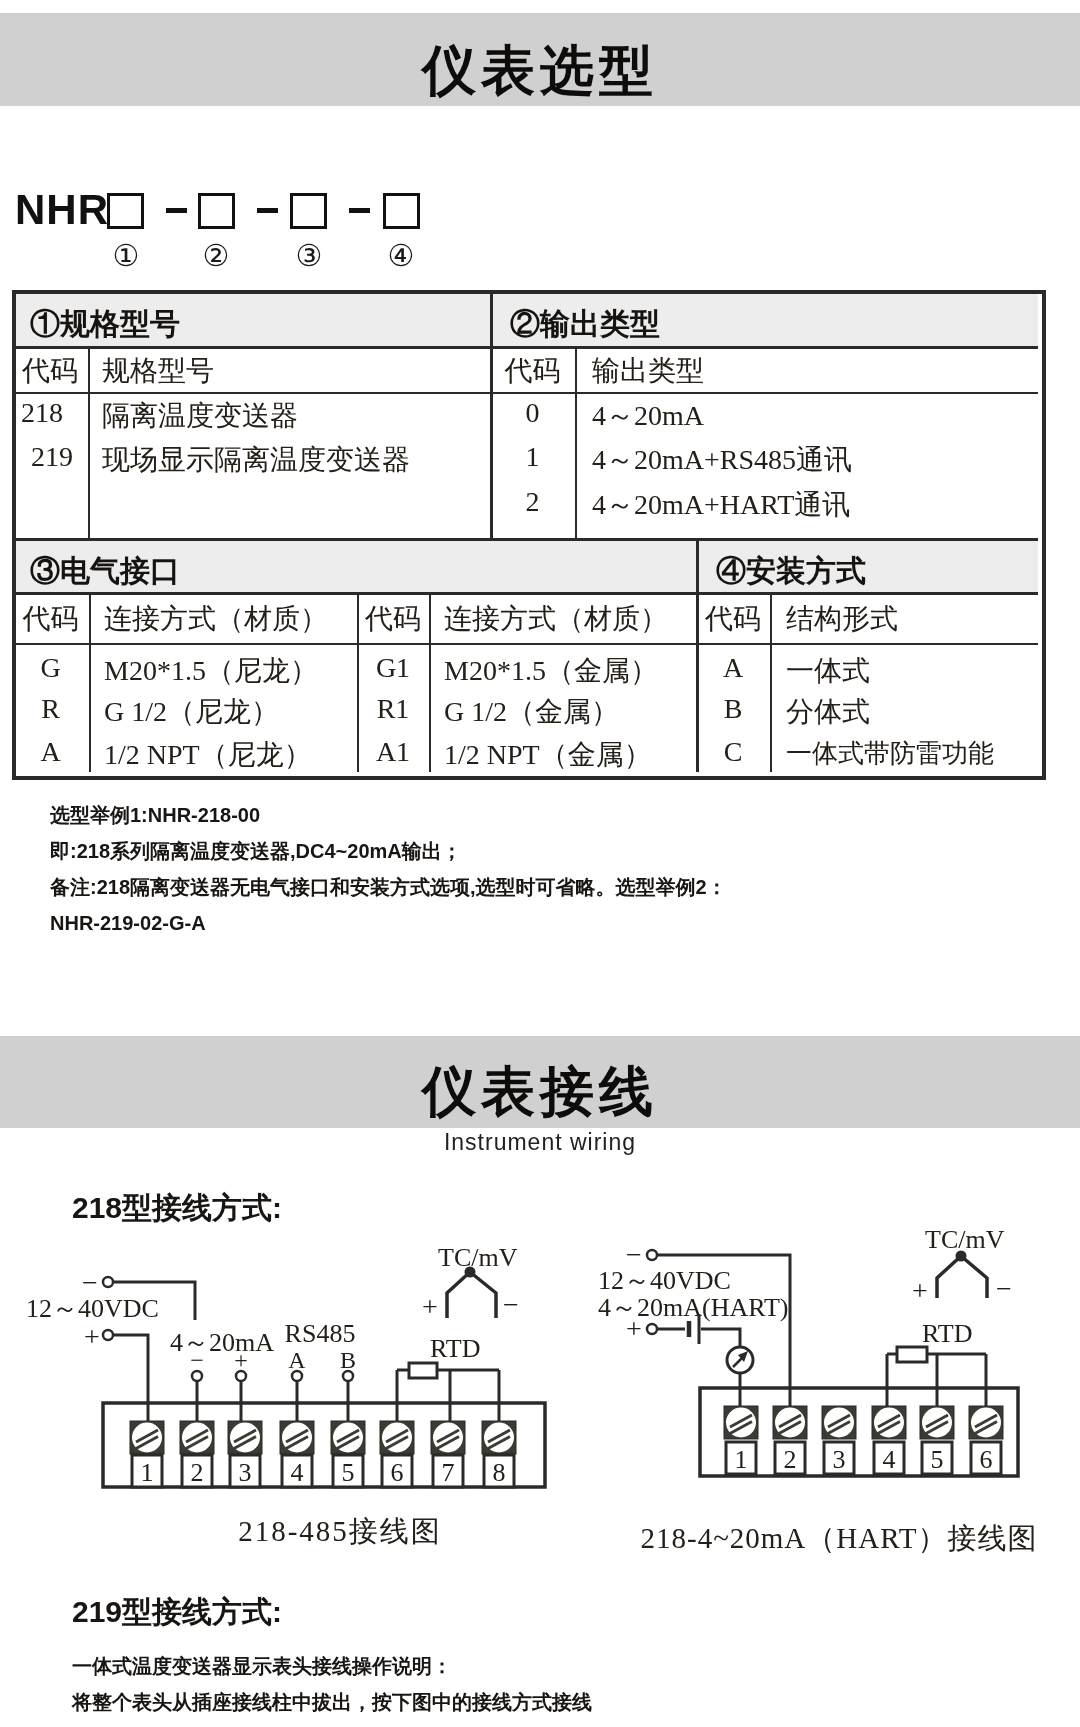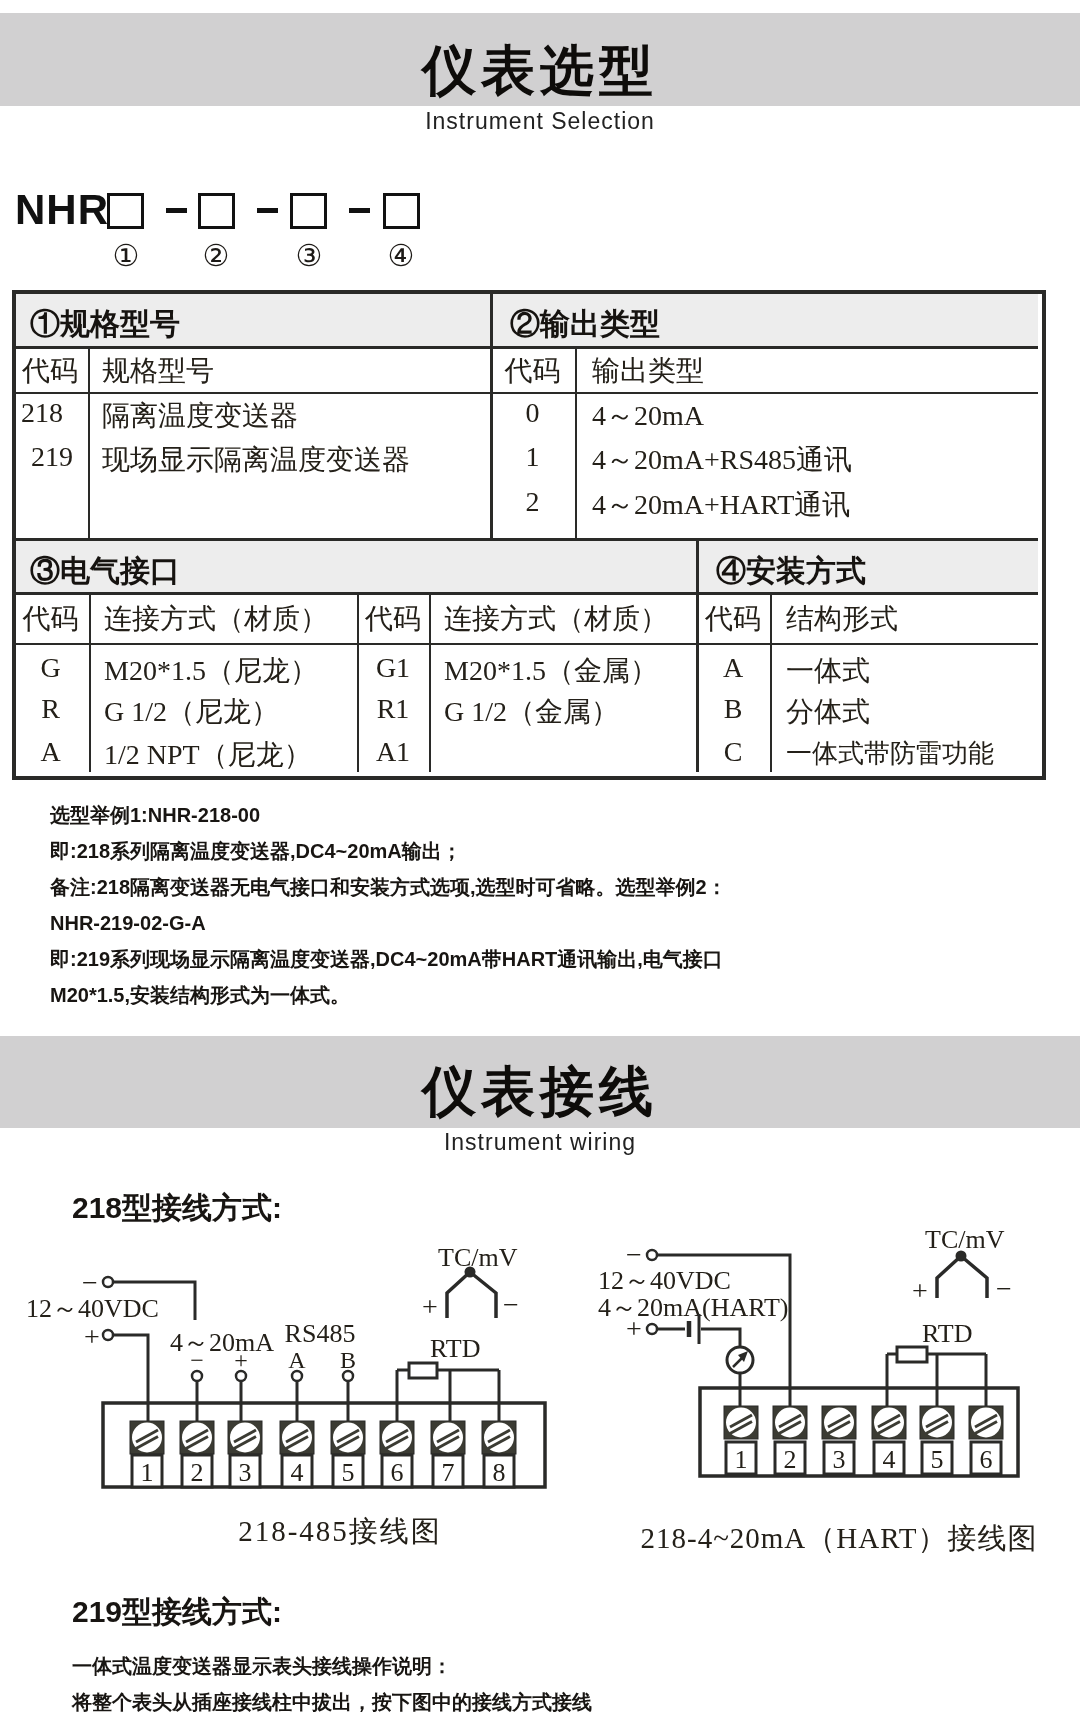--- a/index.html
+++ b/index.html
@@ -22,21 +22,20 @@
   .circnum{position:absolute;font-family:"Liberation Serif",serif;font-size:30px;text-align:center;width:44px;color:#1c1916;}
   svg text{font-family:"Liberation Serif",serif;fill:#242019;}
 </style>
 </head>
 <body>
 
 <div id="page">
 
   <div class="band" style="top:13px;height:93px;">
     <div class="t" style="margin-top:22px;">仪表选型</div>
-    <div class="s">Instrument Selection</div>
   </div>
 
   <div class="abs" style="left:15px;top:186px;font-weight:700;font-size:42px;letter-spacing:1px;color:#111;">NHR-</div>
   <div class="mbox" style="left:107px;top:193px;width:31px;height:30px;"></div>
   <div class="mbox" style="left:198px;top:193px;width:31px;height:30px;"></div>
   <div class="mbox" style="left:290px;top:193px;width:31px;height:30px;"></div>
   <div class="mbox" style="left:383px;top:193px;width:31px;height:30px;"></div>
   <div class="mdash" style="left:166px;top:208px;"></div>
   <div class="mdash" style="left:257px;top:208px;"></div>
   <div class="mdash" style="left:349px;top:208px;"></div>
@@ -93,36 +92,35 @@
   <div class="cell" style="left:104px;top:652px;">M20*1.5（尼龙）</div>
   <div class="cell cellc" style="left:357px;top:652px;width:72px;">G1</div>
   <div class="cell" style="left:444px;top:652px;">M20*1.5（金属）</div>
   <div class="cell cellc" style="left:12px;top:693px;width:77px;">R</div>
   <div class="cell" style="left:104px;top:693px;">G 1/2（尼龙）</div>
   <div class="cell cellc" style="left:357px;top:693px;width:72px;">R1</div>
   <div class="cell" style="left:444px;top:693px;">G 1/2（金属）</div>
   <div class="cell cellc" style="left:12px;top:736px;width:77px;">A</div>
   <div class="cell" style="left:104px;top:736px;">1/2 NPT（尼龙）</div>
   <div class="cell cellc" style="left:357px;top:736px;width:72px;">A1</div>
+  <div class="cell" style="left:444px;top:736px;">1/2 NPT（金属）</div>
 
   <div class="cell cellc" style="left:696px;top:600px;width:74px;">代码</div>
   <div class="cell" style="left:786px;top:600px;">结构形式</div>
   <div class="cell cellc" style="left:696px;top:652px;width:74px;">A</div>
   <div class="cell" style="left:786px;top:652px;">一体式</div>
   <div class="cell cellc" style="left:696px;top:693px;width:74px;">B</div>
   <div class="cell" style="left:786px;top:693px;">分体式</div>
   <div class="cell cellc" style="left:696px;top:736px;width:74px;">C</div>
   <div class="cell" style="left:786px;top:736px;font-size:26px;">一体式带防雷功能</div>
 
   <div class="abs note" style="left:50px;top:797px;">选型举例1:NHR-218-00</div>
   <div class="abs note" style="left:50px;top:833px;">即:218系列隔离温度变送器,DC4~20mA输出；</div>
   <div class="abs note" style="left:50px;top:869px;">备注:218隔离变送器无电气接口和安装方式选项,选型时可省略。选型举例2：</div>
   <div class="abs note" style="left:50px;top:905px;">NHR-219-02-G-A</div>
-  <div class="abs note" style="left:50px;top:941px;">即:219系列现场显示隔离温度变送器,DC4~20mA带HART通讯输出,电气接口</div>
-  <div class="abs note" style="left:50px;top:977px;">M20*1.5,安装结构形式为一体式。</div>
 
   <div class="band" style="top:1036px;height:92px;">
     <div class="t" style="margin-top:20px;">仪表接线</div>
     <div class="s">Instrument wiring</div>
   </div>
 
   <div class="abs wlabel" style="left:72px;top:1188px;">218型接线方式:</div>
 
   <svg class="abs" style="left:0;top:0;" width="1080" height="1727" viewBox="0 0 1080 1727">
     <defs>

